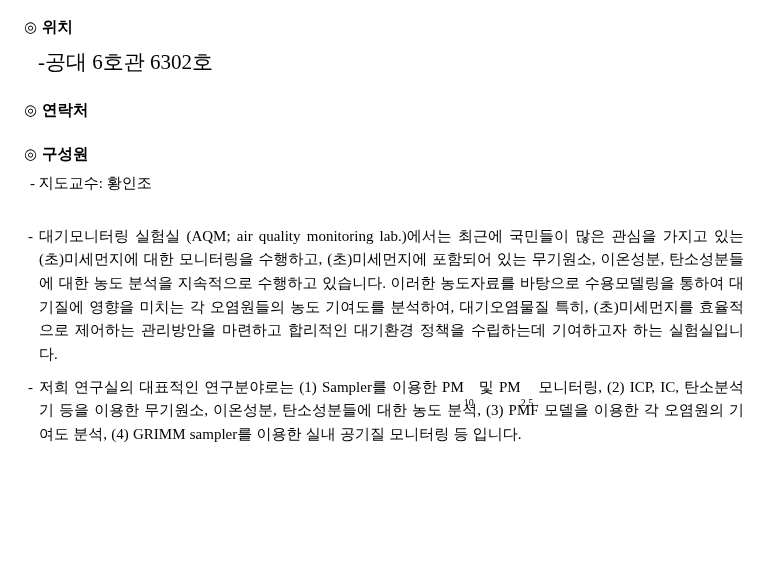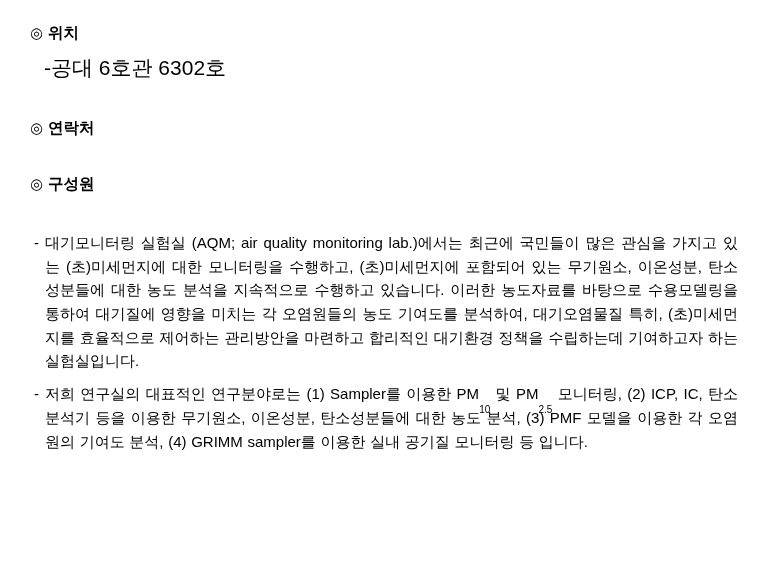--- a/index.html
+++ b/index.html
@@ -15,21 +15,22 @@
     overflow: hidden;
   }
   .page {
     position: relative;
     width: 768px;
     height: 576px;
     box-sizing: border-box;
     padding: 18px 24px 0 24px;
   }
   .section {
-    margin: 6px;
+    margin: 0;
+    font-family: Liberation Serif, serif;
   }
   .heading {
     font-size: 15.5px;
     font-weight: bold;
     line-height: 1.2;
     margin: 0 0 0 0;
     white-space: nowrap;
   }
   .heading .bullet {
     font-weight: normal;
@@ -96,20 +97,21 @@
       <span class="bullet">◎</span><span>연락처</span>
     </div>
   </div>
 
   <div class="gap-lg"></div>
 
   <div class="section">
     <div class="heading">
       <span class="bullet">◎</span><span>구성원</span>
     </div>
+    <div class="sub-dash">- 지도교수: 황인조</div>
   </div>
 
   <div class="gap-md"></div>
 
   <div class="section">
 
     <div class="para-wrap">
       <span class="para-dash">-</span>
       <div class="para">대기모니터링 실험실 (AQM; air quality monitoring lab.)에서는 최근에 국민들이 많은 관심을 가지고 있는 (초)미세먼지에 대한 모니터링을 수행하고, (초)미세먼지에 포함되어 있는 무기원소, 이온성분, 탄소성분들에 대한 농도 분석을 지속적으로 수행하고 있습니다. 이러한 농도자료를 바탕으로 수용모델링을 통하여 대기질에 영향을 미치는 각 오염원들의 농도 기여도를 분석하여, 대기오염물질 특히, (초)미세먼지를 효율적으로 제어하는 관리방안을 마련하고 합리적인 대기환경 정책을 수립하는데 기여하고자 하는 실험실입니다.</div>
     </div>

